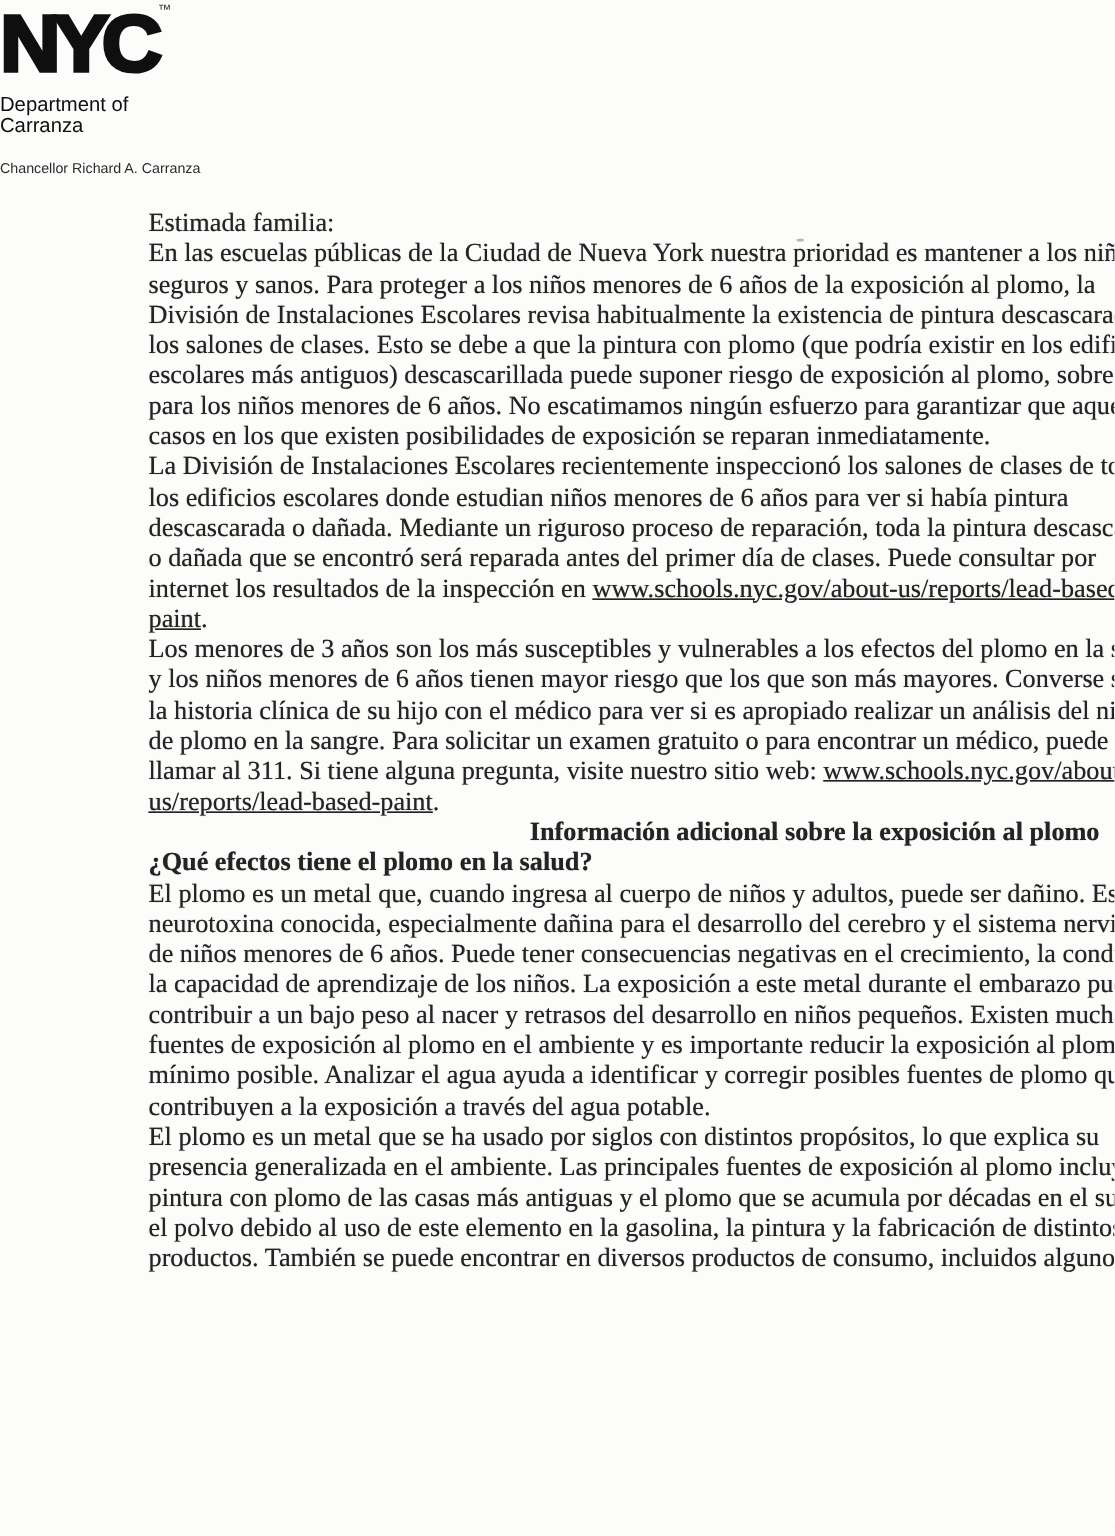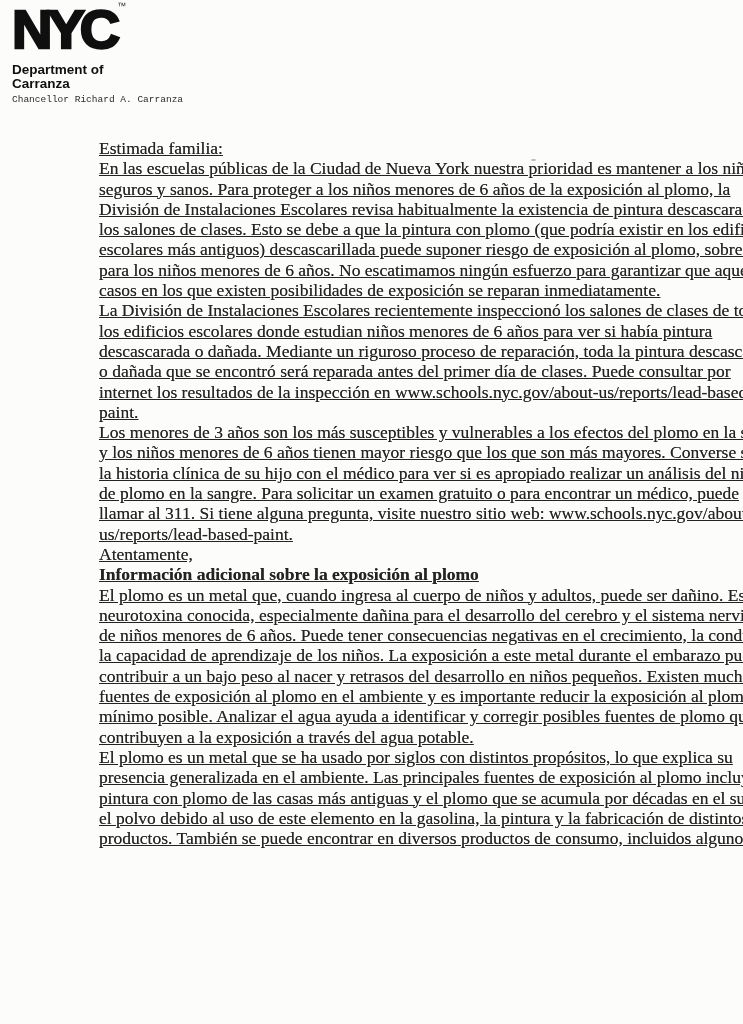--- a/index.html
+++ b/index.html
@@ -5,21 +5,21 @@
   html, body { margin: 0; padding: 0; background: #ffffff; }
   .page {
     position: relative;
     width: 743px;
     height: 1024px;
     background: #fcfcfb;
     overflow: hidden;
     font-family: "Liberation Serif", serif;
   }
   
-  .letterhead { position: absolute; top: 3px; left: 12px; }
+  .letterhead { position: absolute; top: 3px; left: 0; }
   .logo-row { line-height: 1; white-space: nowrap; }
   .logo-text {
     display: inline-block;
     font-family: "Liberation Sans", sans-serif;
     font-weight: bold;
     font-size: 56px;
     line-height: 1;
     letter-spacing: -5px;
     color: #0f0f0f;
     -webkit-text-stroke: 2.5px #0f0f0f;
@@ -31,52 +31,52 @@
     vertical-align: top;
     font-family: "Liberation Sans", sans-serif;
     font-size: 9px;
     color: #2a2a2a;
     position: relative;
     top: -1px;
     left: 2px;
   }
   .dept-line {
     font-family: "Liberation Sans", sans-serif;
-    font-weight: bold;
+    font-weight: normal;
     font-size: 13.5px;
     line-height: 14px;
     color: #101010;
   }
   .dept-block { margin-top: 4px; }
   .chancellor-line {
-    font-family: Liberation Mono, monospace;
+    font-family: Liberation Sans, sans-serif;
     font-size: 9.5px;
     line-height: 11px;
     color: #2b2b2b;
-    margin-top: 3px;
+    margin-top: 16px;
   }
   
   .content {
     position: absolute;
     left: 99px;
     top: 138px;
     width: 634px;
     font-size: 17.5px;
     line-height: 20.3px;
     color: #232323;
     text-shadow: 0 0 0.6px rgba(35,35,35,0.65);
   }
-  .content p { margin: 0; white-space: pre; text-decoration: underline; }
+  .content p { margin: 0; white-space: pre; }
   .salutation   { margin-bottom: 23px; }
   .para-1       { margin-bottom: 8px; }
   .para-2       { margin-bottom: 9px; }
   .para-3       { margin-bottom: 9px; }
   .closing      { margin-bottom: 21px; }
   .signature    { margin-bottom: 33px; }
-  .section-title { font-weight: bold; margin-bottom: 13px; white-space: pre; }
+  .section-title { font-weight: bold; margin-bottom: 13px; white-space: pre; text-align: right; }
   .sub-heading   { font-weight: bold; white-space: pre; }
   .sub-heading.second { margin-top: 4px; }
   .link { text-decoration: underline; }
   
   .speck {
     position: absolute; left: 531px; top: 159px;
     width: 5px; height: 2px; background: #9a9a9a; border-radius: 50%;
     opacity: 0.7;
   }
 </style>
@@ -117,25 +117,25 @@
 internet los resultados de la inspección en </span><span class="link">www.schools.nyc.gov/about-us/reports/lead-based-
 paint</span><span>.</span></p>
 
     <p class="para-3"><span>Los menores de 3 años son los más susceptibles y vulnerables a los efectos del plomo en la salud
 y los niños menores de 6 años tienen mayor riesgo que los que son más mayores. Converse sobre
 la historia clínica de su hijo con el médico para ver si es apropiado realizar un análisis del nivel
 de plomo en la sangre. Para solicitar un examen gratuito o para encontrar un médico, puede
 llamar al 311. Si tiene alguna pregunta, visite nuestro sitio web: </span><span class="link">www.schools.nyc.gov/about-
 us/reports/lead-based-paint</span><span>.</span></p>
 
-    <p class="closing">Atentamente,</p>
 
 
     <p class="section-title">Información adicional sobre la exposición al plomo</p>
 
+    <p class="sub-heading">¿Qué efectos tiene el plomo en la salud?</p>
     <p class="sub-body">El plomo es un metal que, cuando ingresa al cuerpo de niños y adultos, puede ser dañino. Es una
 neurotoxina conocida, especialmente dañina para el desarrollo del cerebro y el sistema nervioso
 de niños menores de 6 años. Puede tener consecuencias negativas en el crecimiento, la conducta y
 la capacidad de aprendizaje de los niños. La exposición a este metal durante el embarazo puede
 contribuir a un bajo peso al nacer y retrasos del desarrollo en niños pequeños. Existen muchas
 fuentes de exposición al plomo en el ambiente y es importante reducir la exposición al plomo al
 mínimo posible. Analizar el agua ayuda a identificar y corregir posibles fuentes de plomo que
 contribuyen a la exposición a través del agua potable.</p>
 
     <p class="sub-body">El plomo es un metal que se ha usado por siglos con distintos propósitos, lo que explica su

